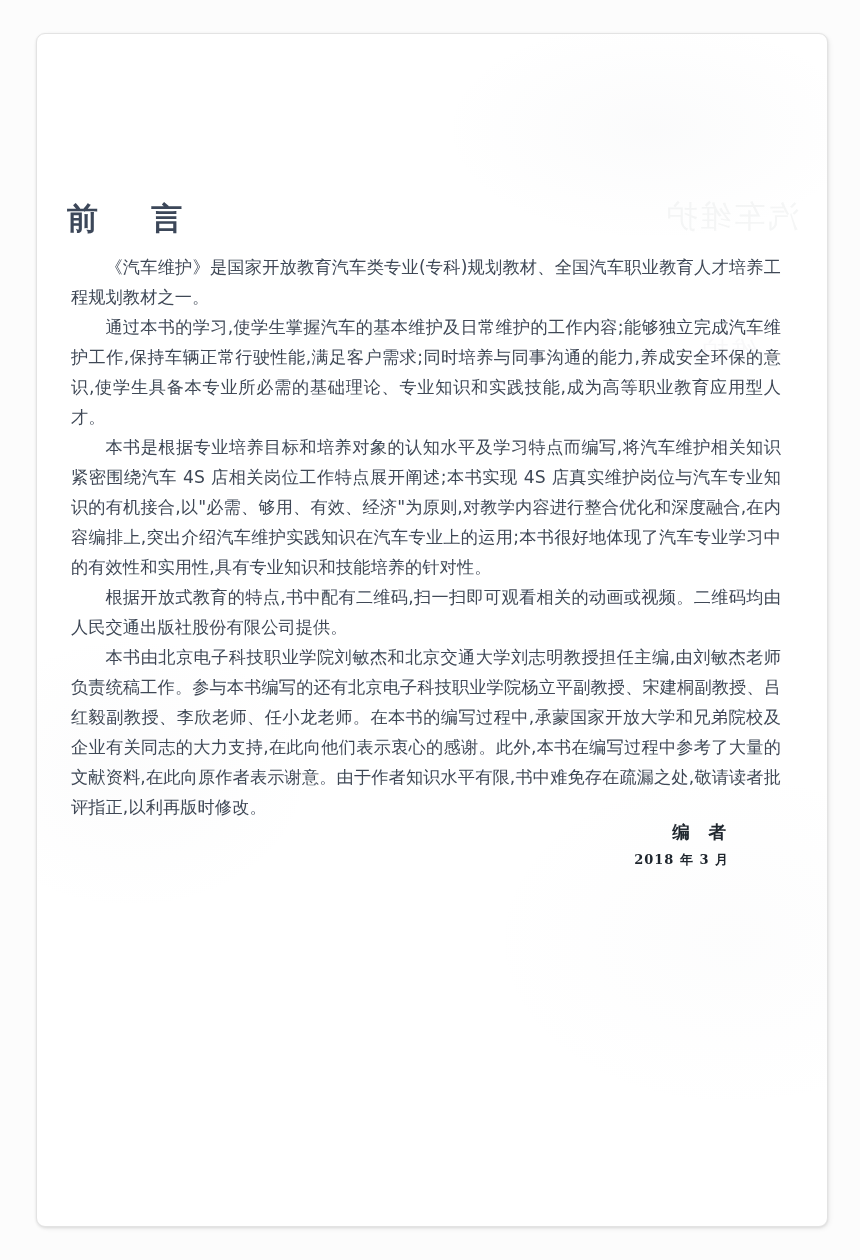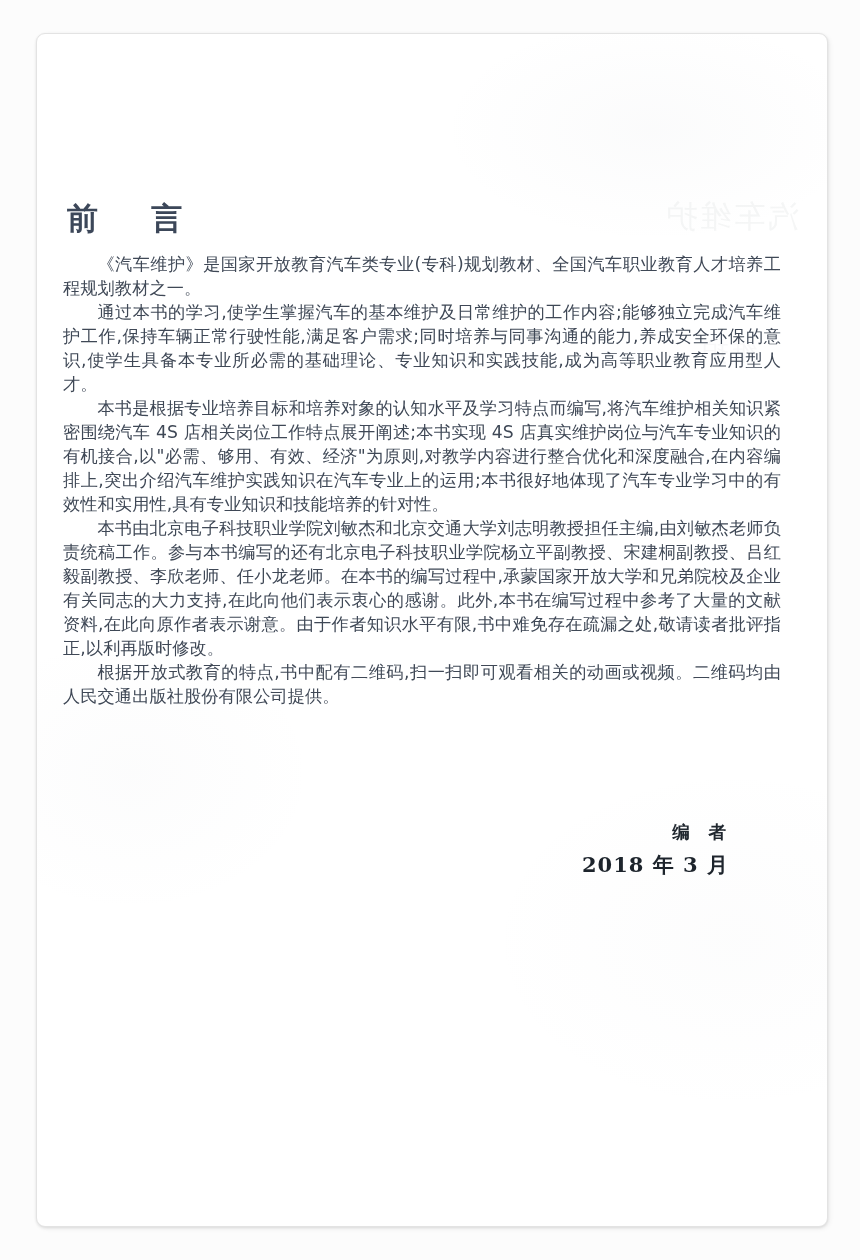--- a/index.html
+++ b/index.html
@@ -91,24 +91,24 @@
   }
 
   .body-block {
     position: absolute;
     left: 0;
     top: 218px;
     width: 718px;
   }
 
   .para {
-    margin: 0 0 0 0;
+    margin: 0 0 0 8px;
     font-family: "DejaVu Sans", "Liberation Sans", sans-serif;
     font-size: 17.2px;
-    line-height: 24px;
+    line-height: 30px;
     color: #3f4856;
     text-align: justify;
     text-justify: inter-character;
     text-indent: 2em;
     letter-spacing: 0.1px;
     word-break: break-all;
   }
 
   .sign-block {
     position: absolute;
@@ -123,21 +123,21 @@
     font-family: Liberation Sans, sans-serif;
     font-size: 17.5px;
     font-weight: bold;
     color: #20272f;
     letter-spacing: 3px;
     white-space: pre;
   }
   .sign-date {
     margin-top: 7px;
     font-family: "DejaVu Serif", "Liberation Serif", serif;
-    font-size: 21px;
+    font-size: 13px;
     font-weight: bold;
     color: #1d242c;
     letter-spacing: 1px;
     white-space: pre;
   }
 </style>
 </head>
 <body>
 
 <div class="scan-root">
@@ -150,22 +150,22 @@
     <div class="bleed-mark two">维护</div>
 
     <div class="content">
 
       <h1 class="preface-title">前    言</h1>
 
       <div class="body-block">
         <p class="para">《汽车维护》是国家开放教育汽车类专业(专科)规划教材、全国汽车职业教育人才培养工程规划教材之一。</p>
         <p class="para">通过本书的学习,使学生掌握汽车的基本维护及日常维护的工作内容;能够独立完成汽车维护工作,保持车辆正常行驶性能,满足客户需求;同时培养与同事沟通的能力,养成安全环保的意识,使学生具备本专业所必需的基础理论、专业知识和实践技能,成为高等职业教育应用型人才。</p>
         <p class="para">本书是根据专业培养目标和培养对象的认知水平及学习特点而编写,将汽车维护相关知识紧密围绕汽车 4S 店相关岗位工作特点展开阐述;本书实现 4S 店真实维护岗位与汽车专业知识的有机接合,以"必需、够用、有效、经济"为原则,对教学内容进行整合优化和深度融合,在内容编排上,突出介绍汽车维护实践知识在汽车专业上的运用;本书很好地体现了汽车专业学习中的有效性和实用性,具有专业知识和技能培养的针对性。</p>
+        <p class="para">根据开放式教育的特点,书中配有二维码,扫一扫即可观看相关的动画或视频。二维码均由人民交通出版社股份有限公司提供。</p>
         <p class="para">本书由北京电子科技职业学院刘敏杰和北京交通大学刘志明教授担任主编,由刘敏杰老师负责统稿工作。参与本书编写的还有北京电子科技职业学院杨立平副教授、宋建桐副教授、吕红毅副教授、李欣老师、任小龙老师。在本书的编写过程中,承蒙国家开放大学和兄弟院校及企业有关同志的大力支持,在此向他们表示衷心的感谢。此外,本书在编写过程中参考了大量的文献资料,在此向原作者表示谢意。由于作者知识水平有限,书中难免存在疏漏之处,敬请读者批评指正,以利再版时修改。</p>
-        <p class="para">根据开放式教育的特点,书中配有二维码,扫一扫即可观看相关的动画或视频。二维码均由人民交通出版社股份有限公司提供。</p>
 
         <div class="sign-block" style="top: 568px;">
           <div class="sign-author">编  者</div>
           <div class="sign-date">2018 年 3 月</div>
         </div>
       </div>
 
     </div>
   </div>
 </div>

